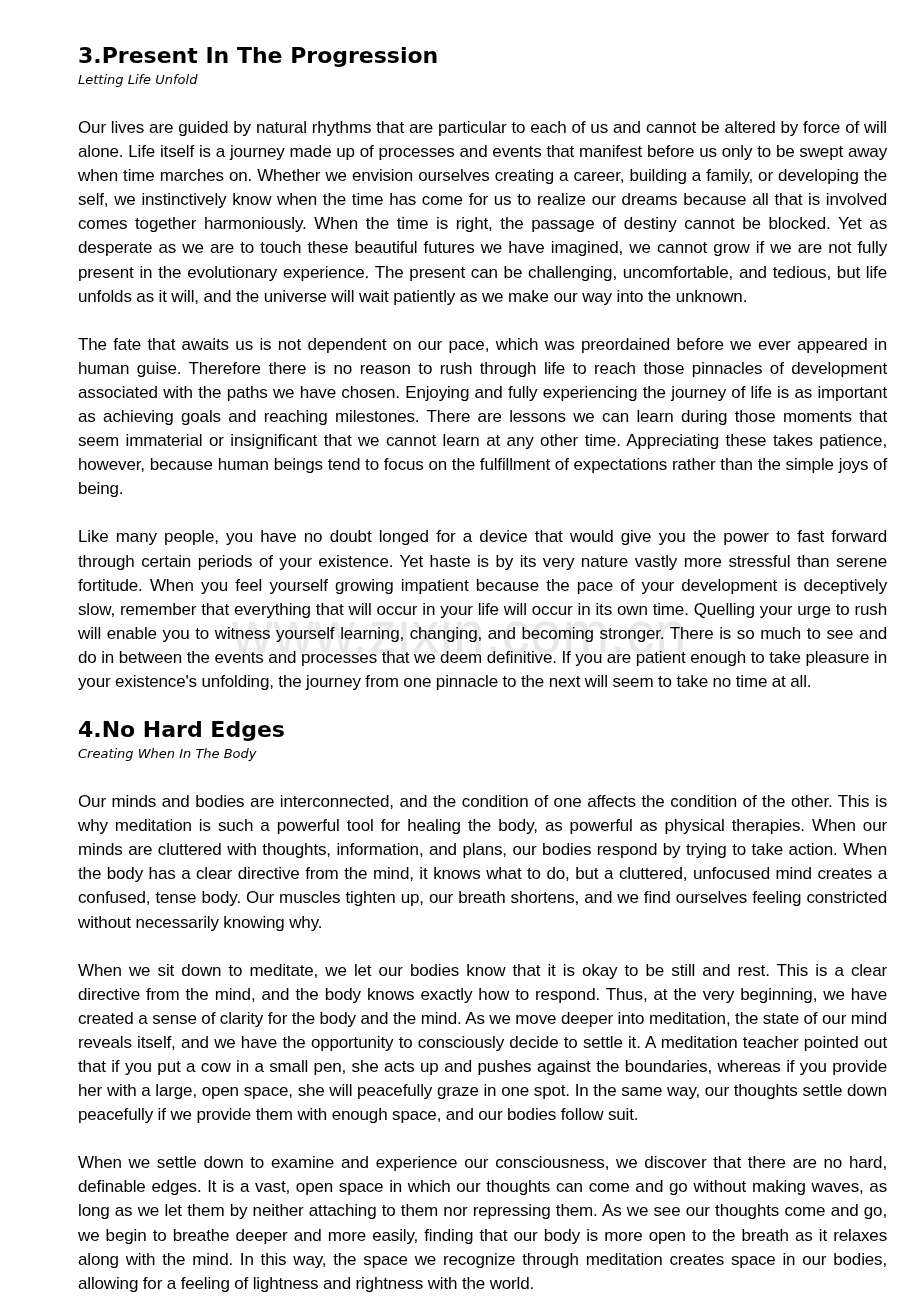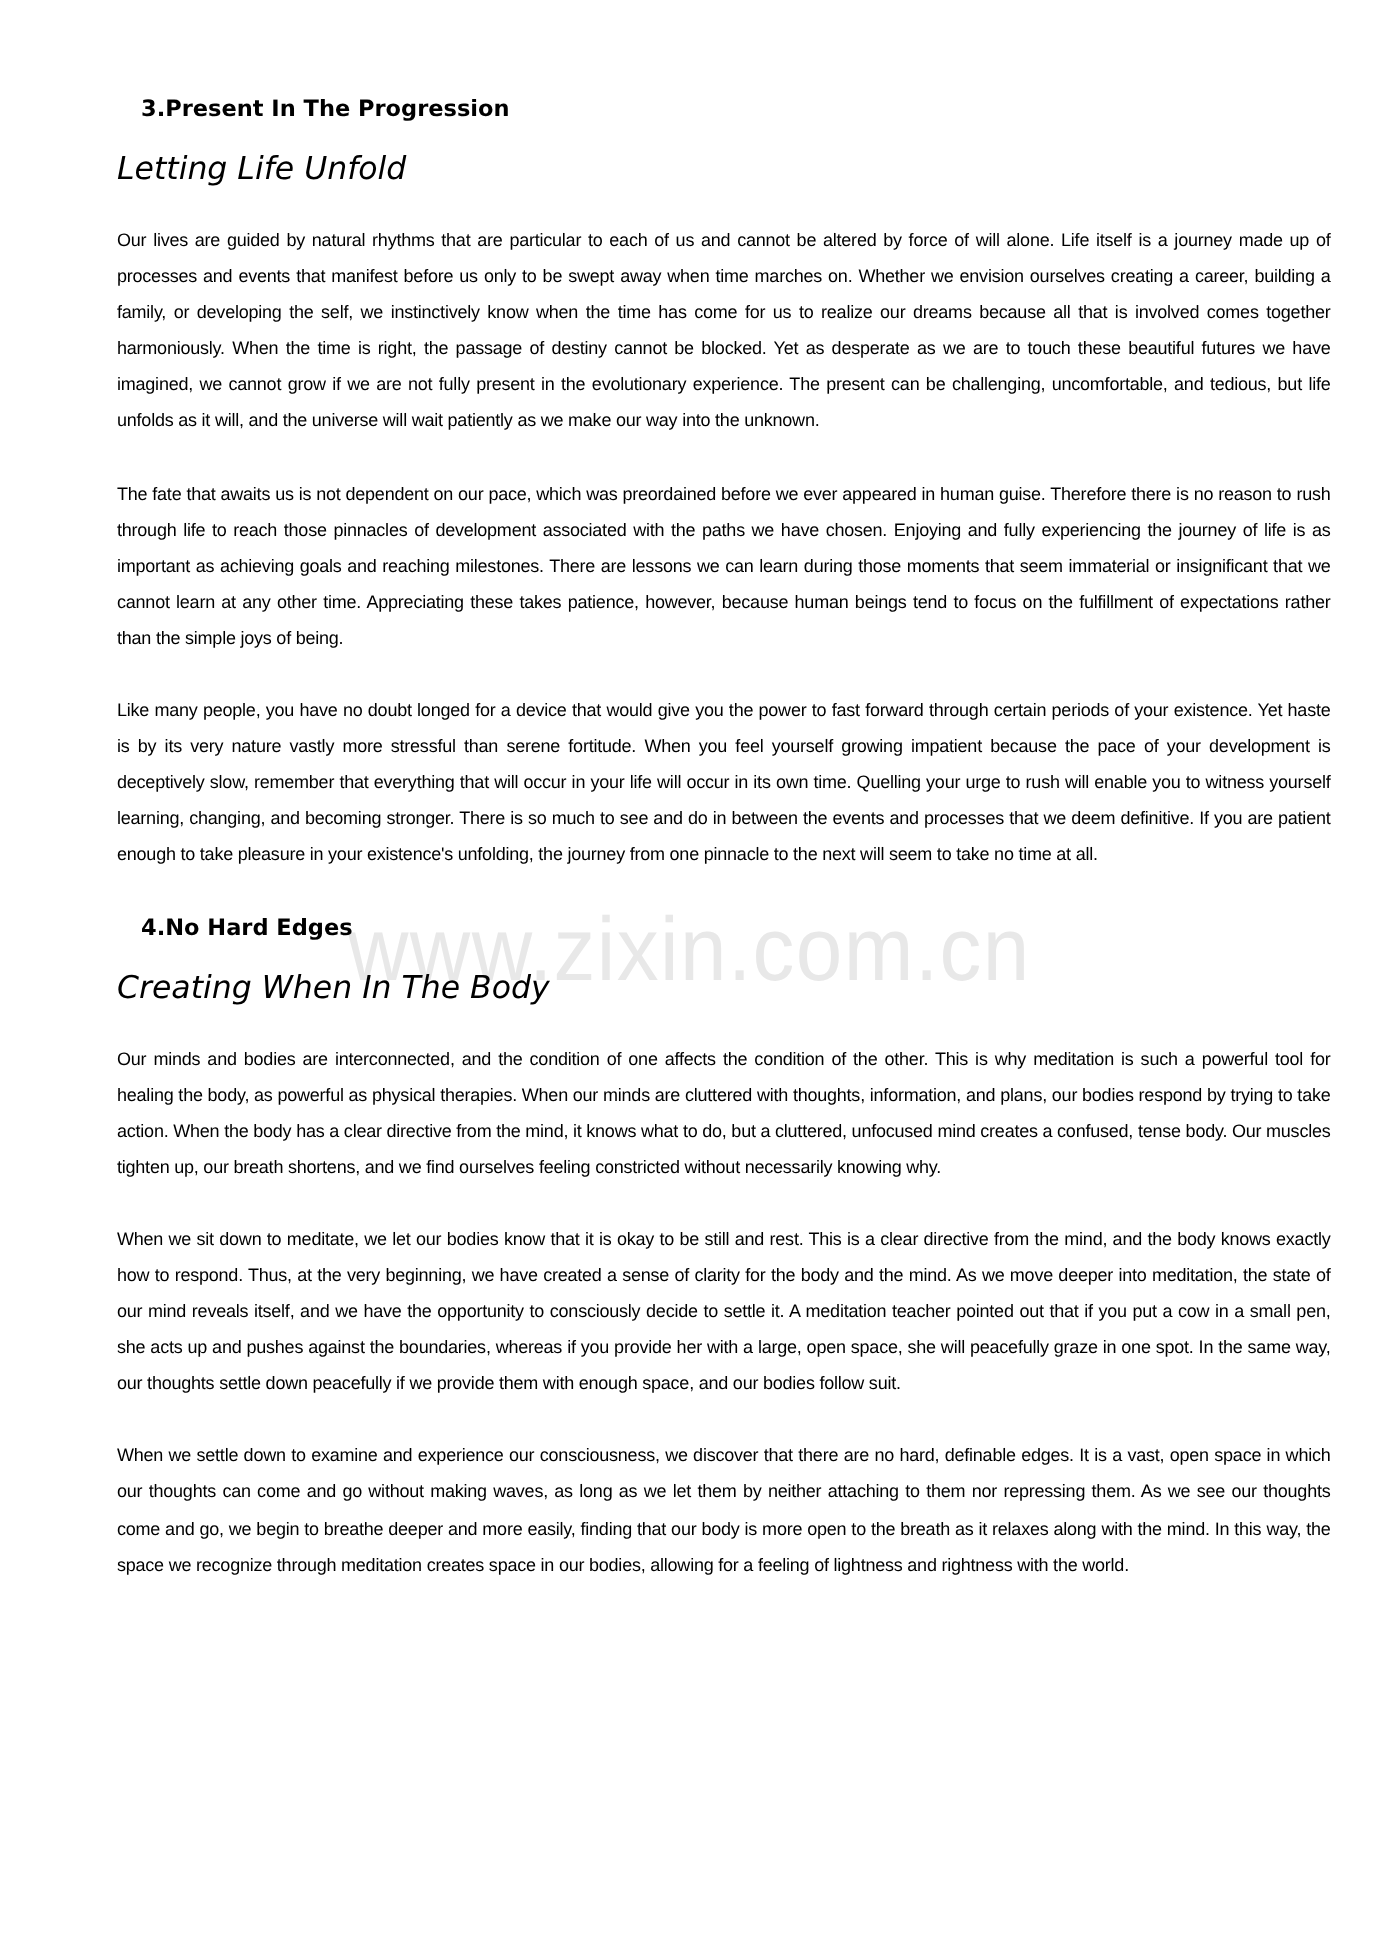--- a/index.html
+++ b/index.html
@@ -31,34 +31,34 @@
       white-space: nowrap;
       z-index: 0;
       user-select: none;
       transform: scaleX(0.93);
       transform-origin: left top;
     }
     .section { position: relative; z-index: 1; }
     .section-title {
       font-family: "DejaVu Sans", sans-serif;
       font-weight: bold;
-      font-size: 15px;
+      font-size: 22px;
       line-height: 24px;
-      margin: 16px;
+      margin: 0;
     }
     .section-subtitle {
       font-family: "DejaVu Sans", sans-serif;
       font-style: italic;
-      font-size: 21px;
+      font-size: 13px;
       line-height: 24px;
       margin: 0 0 24px 0;
     }
     .para {
       font-family: "Liberation Sans", sans-serif;
-      font-size: 12px;
+      font-size: 17px;
       line-height: 24.1px;
       text-align: justify;
       margin: 0 0 24px 0;
       letter-spacing: -0.15px;
     }
     .section + .section { margin-top: 0; }
   </style>
 </head>
 <body>
 

